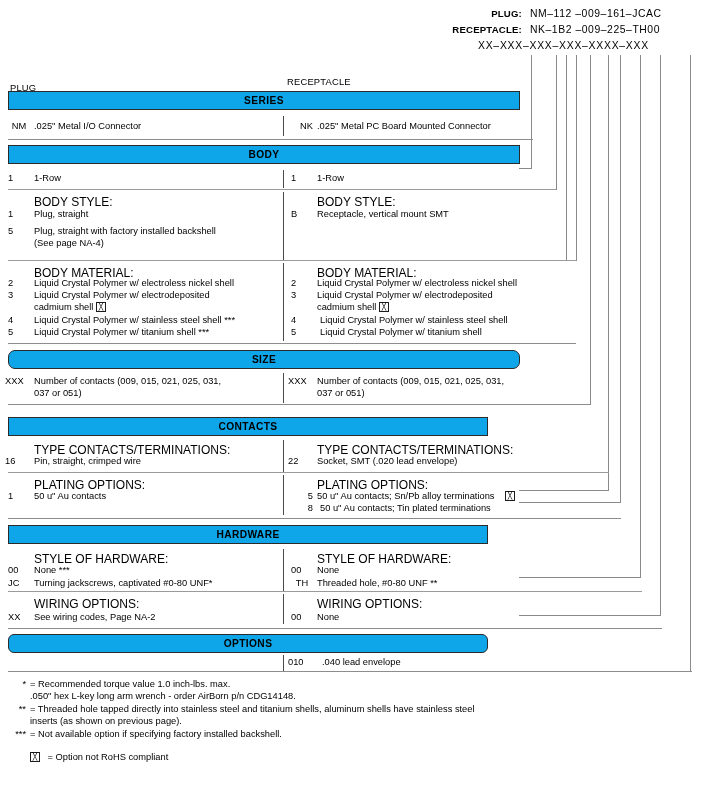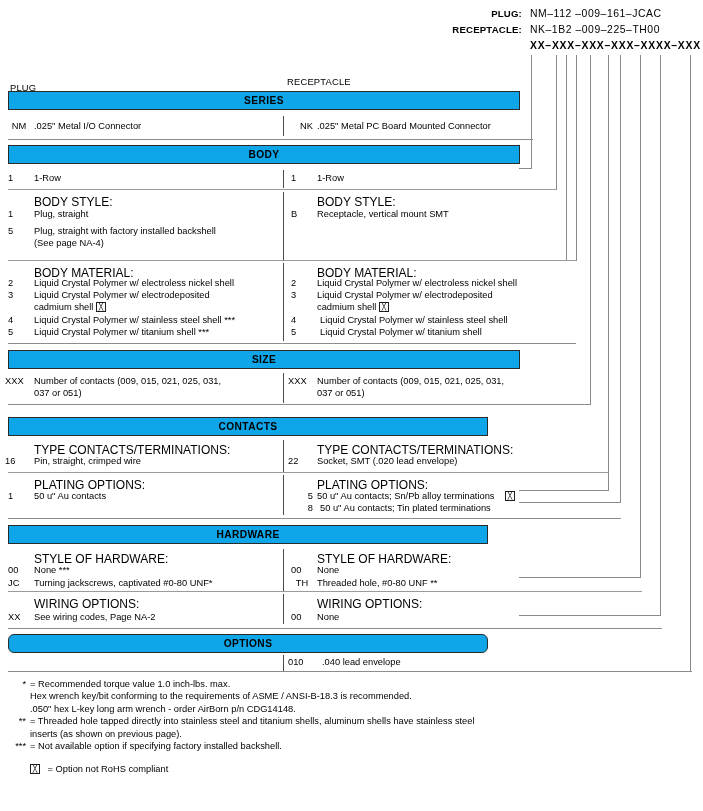--- a/index.html
+++ b/index.html
@@ -9,21 +9,21 @@
     font-family:"Liberation Sans","DejaVu Sans",sans-serif;
     font-size:9.3px;color:#000;
     -webkit-font-smoothing:antialiased;
   }
 
   
   #pn-block{position:absolute;left:430px;top:8px;width:273px;}
   .pn-row{display:flex;align-items:baseline;height:16px;}
   .pn-label{width:92px;text-align:right;font-weight:bold;font-size:9.6px;letter-spacing:.2px;padding-right:8px;}
   .pn-value{font-size:10.4px;letter-spacing:.55px;white-space:nowrap;}
-  .pn-mask{font-size:10.4px;letter-spacing:.75px;white-space:nowrap;margin-left:100px;font-weight:bold;}
+  .pn-mask{font-size:10.4px;letter-spacing:.75px;white-space:nowrap;margin-left:48px;}
 
   
   .vline{position:absolute;width:1px;background:#8a8a8a;}
   .hline{position:absolute;height:1px;background:#8a8a8a;}
 
   
   .sect-box{position:absolute;left:8px;border:1.6px solid #2b2b2b;background:#0ea5e9;
             height:17px;line-height:17px;text-align:center;
             font-weight:bold;font-size:10.2px;letter-spacing:.4px;}
 
@@ -151,21 +151,21 @@
 <div class="opt" style="left:317px;top:302px;">
   <span>cadmium shell</span>
   <span class="bx">╳</span>
 </div>
 <div class="code" style="left:291px;top:315px;width:22px;text-align:left;">4</div>
 <div class="opt" style="left:320px;top:315px;">Liquid Crystal Polymer w/ stainless steel shell</div>
 <div class="code" style="left:291px;top:327px;width:22px;text-align:left;">5</div>
 <div class="opt" style="left:320px;top:327px;">Liquid Crystal Polymer w/ titanium shell</div>
 <div class="rule thick" style="top:343px;width:568px;"></div>
 
-<div class="sect-box" style="top:350px;width:510px;">SIZE</div>
+<div class="sect-box" style="top:350px;width:510px;border-radius:7px;">SIZE</div>
 <div class="divider" style="top:373px;height:30px;"></div>
 <div class="code" style="left:5px;top:376px;width:26px;text-align:left;">XXX</div>
 <div class="opt" style="left:34px;top:376px;">Number of contacts (009, 015, 021, 025, 031,</div>
 <div class="opt" style="left:34px;top:388px;">037 or 051)</div>
 <div class="code" style="left:288px;top:376px;width:26px;text-align:left;">XXX</div>
 <div class="opt" style="left:317px;top:376px;">Number of contacts (009, 015, 021, 025, 031,</div>
 <div class="opt" style="left:317px;top:388px;">037 or 051)</div>
 <div class="rule thick" style="top:404px;width:583px;"></div>
 
 <div class="sect-box" style="top:417px;width:478px;">CONTACTS</div>
@@ -219,21 +219,20 @@
 <div class="divider" style="top:655px;height:16px;"></div>
 <div class="code" style="left:288px;top:657px;width:26px;text-align:left;">010</div>
 <div class="opt" style="left:322px;top:657px;">.040 lead envelope</div>
 <div class="rule thick" style="top:671px;width:684px;"></div>
 
 <div id="footnotes">
   <div class="fn">
     <span class="fn-mark">*</span>
     <span class="fn-body">= Recommended torque value 1.0 inch-lbs. max.</span>
   </div>
-  <div class="fn-cont">Hex wrench key/bit conforming to the requirements of ASME / ANSI-B-18.3 is recommended.</div>
   <div class="fn-cont">.050" hex L-key long arm wrench - order AirBorn p/n CDG14148.</div>
 
   <div class="fn">
     <span class="fn-mark">**</span>
     <span class="fn-body">= Threaded hole tapped directly into stainless steel and titanium shells, aluminum shells have stainless steel</span>
   </div>
   <div class="fn-cont">inserts (as shown on previous page).</div>
 
   <div class="fn">
     <span class="fn-mark">***</span>

